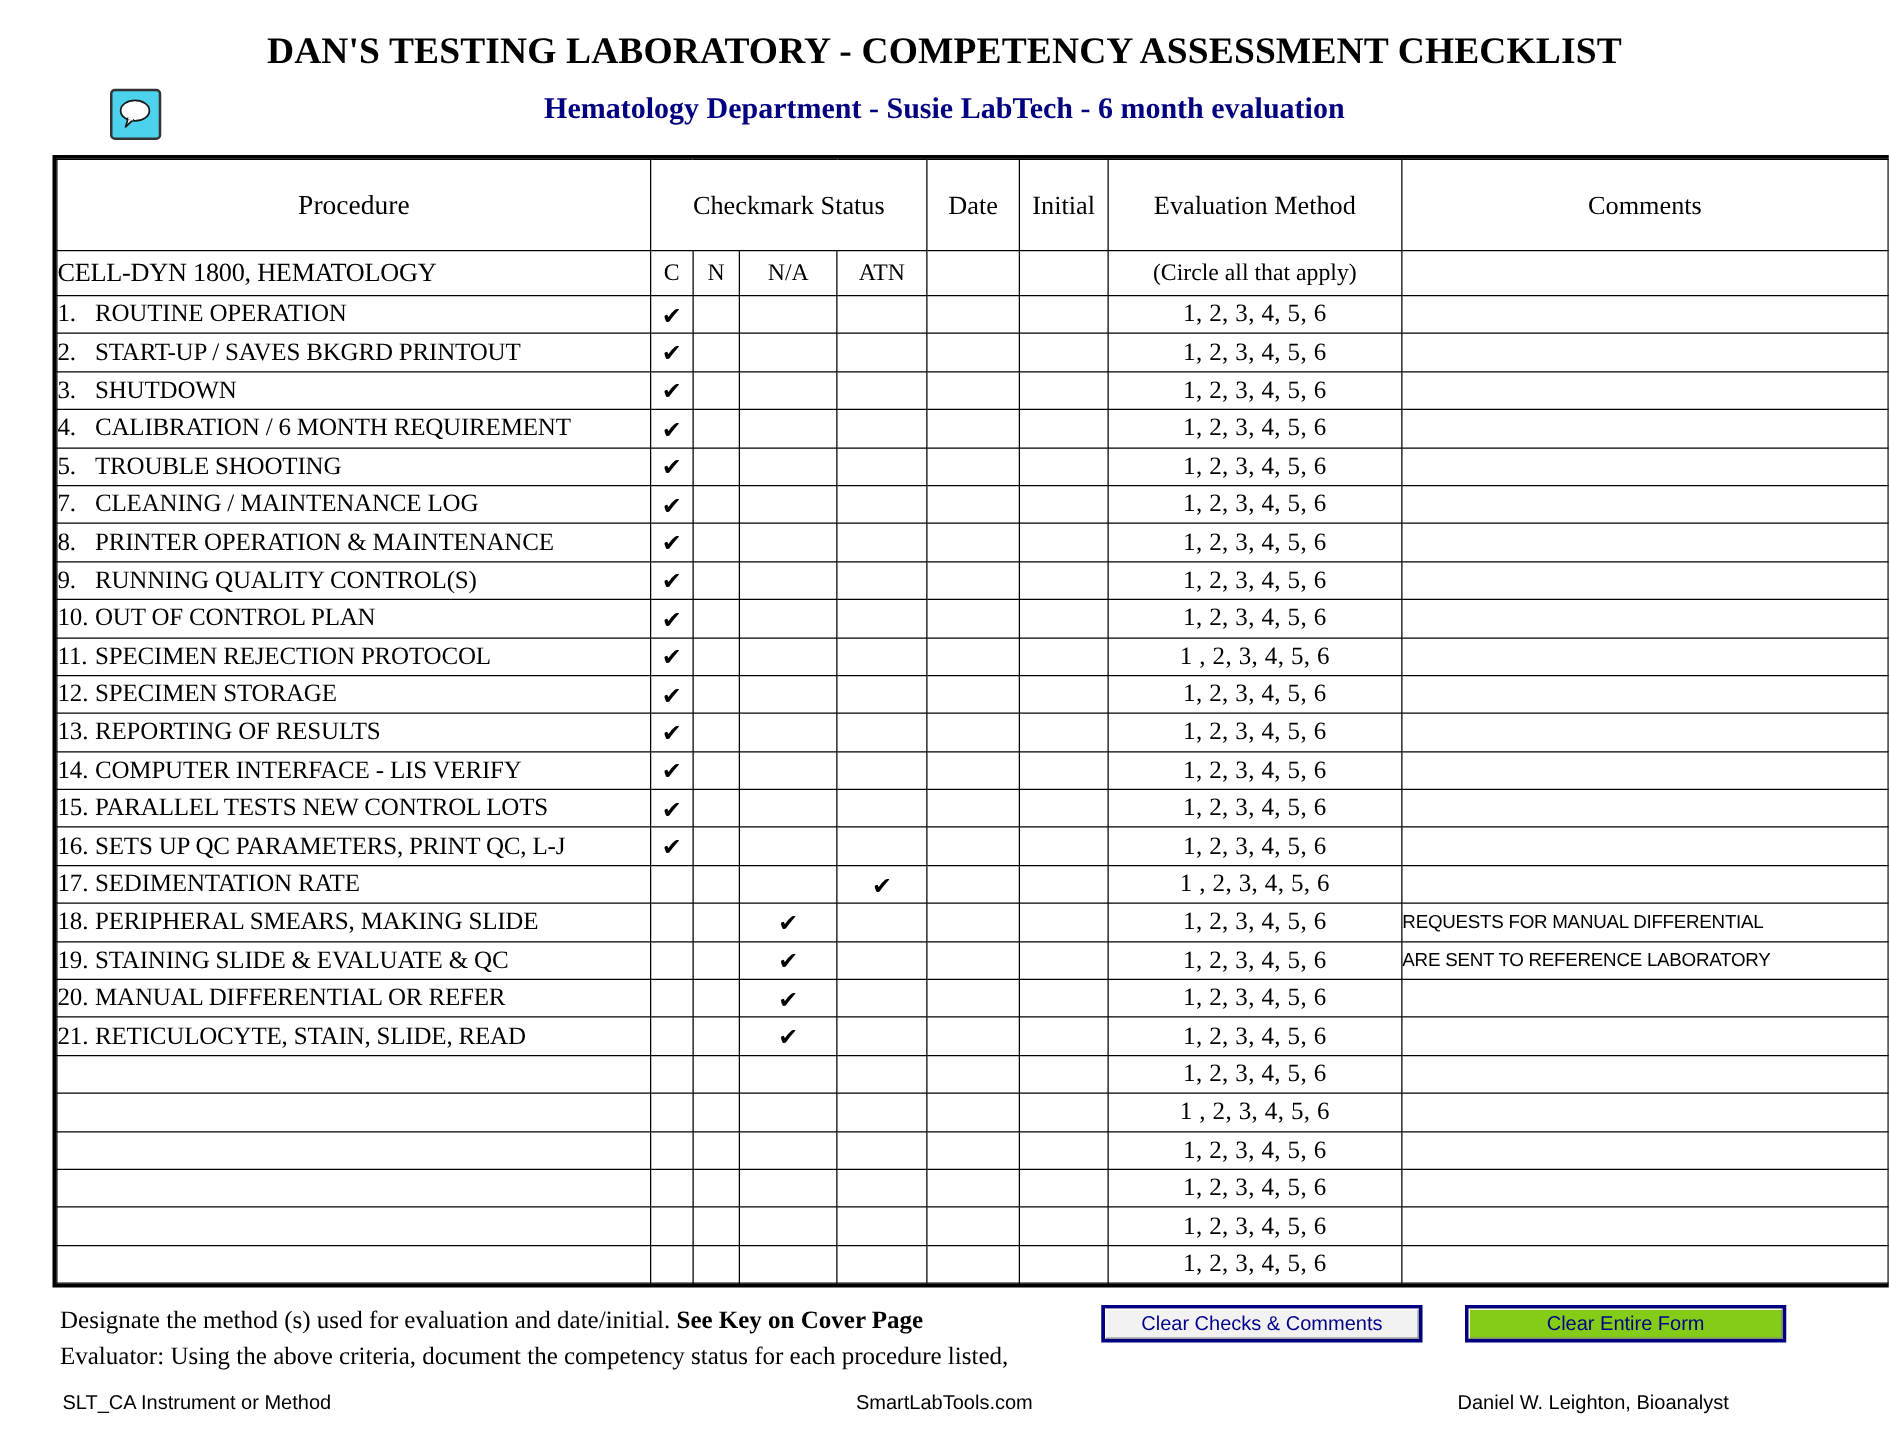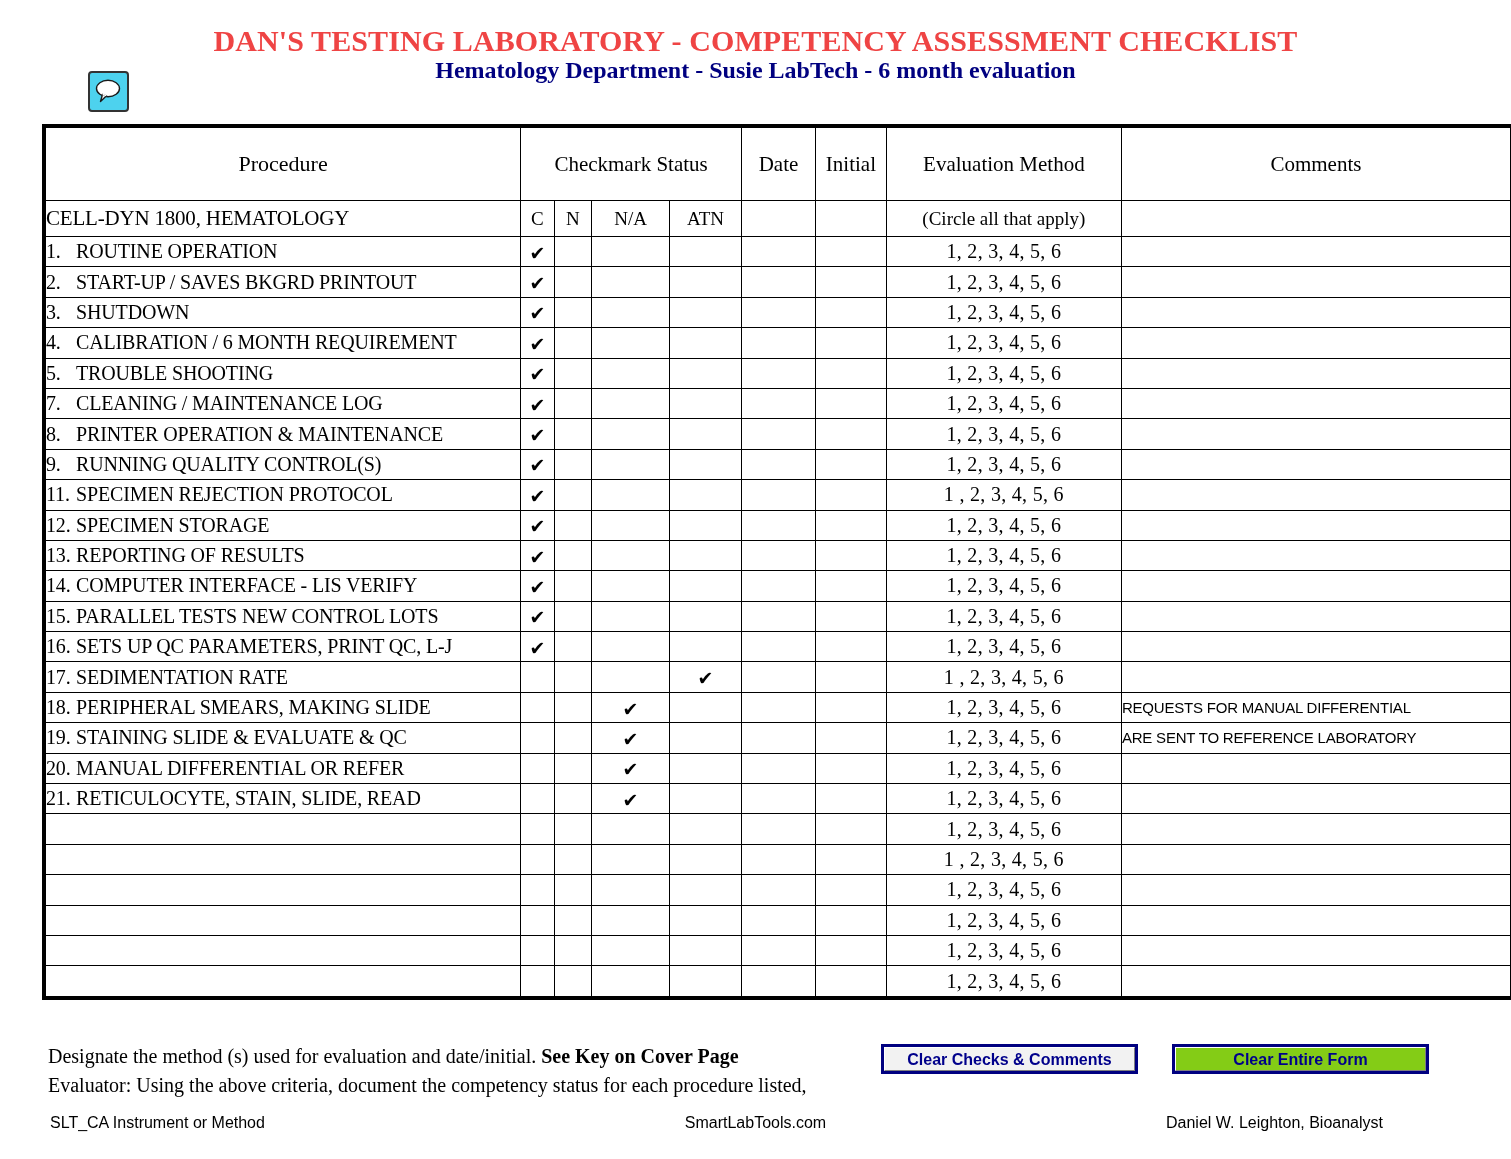--- a/index.html
+++ b/index.html
@@ -18,29 +18,30 @@
 
   
   .header {
     position: relative;
     padding-top: 24px;
   }
   .doc-title {
     text-align: center;
     font-size: 30px;
     font-weight: bold;
-    color: #ef4444;
+    color: #000000;
     letter-spacing: 0.1px;
     line-height: 1.1;
   }
   .doc-subtitle {
     text-align: center;
     font-size: 24px;
     font-weight: bold;
     color: #000080;
+    margin-top: 17px;
     line-height: 1.1;
   }
   .comment-icon {
     position: absolute;
     left: 88px;
     top: 71px;
     width: 41px;
     height: 41px;
     background: #4DD2EE;
     border: 2px solid #333333;
@@ -168,21 +169,21 @@
   }
   .evaluator-note .bold { font-weight: bold; }
 
   .btn {
     position: absolute;
     box-sizing: border-box;
     border: 3px solid #000080;
     text-align: center;
     font-family: "Liberation Sans", sans-serif;
     font-size: 16px;
-    font-weight: bold;
+    font-weight: normal;
     color: #00008B;
     line-height: 24px;
     height: 30px;
     cursor: pointer;
   }
   .btn-inner {
     display: block;
     height: 24px;
     line-height: 24px;
     border-top: 1px solid #ffffff;
@@ -349,20 +350,31 @@
           <td class="check-cell"><span class="tick">✔</span></td>
           <td class="check-cell"></td>
           <td class="check-cell"></td>
           <td class="check-cell"></td>
           <td></td>
           <td></td>
           <td class="eval-cell">1,  2,  3,  4,  5,  6</td>
           <td class="comm-cell"></td>
         </tr>
         <tr class="data-row">
+          <td class="proc-cell"><span class="num">10.</span><span>OUT OF CONTROL PLAN</span></td>
+          <td class="check-cell"><span class="tick">✔</span></td>
+          <td class="check-cell"></td>
+          <td class="check-cell"></td>
+          <td class="check-cell"></td>
+          <td></td>
+          <td></td>
+          <td class="eval-cell">1,  2,  3,  4,  5,  6</td>
+          <td class="comm-cell"></td>
+        </tr>
+        <tr class="data-row">
           <td class="proc-cell"><span class="num">11.</span><span>SPECIMEN REJECTION PROTOCOL</span></td>
           <td class="check-cell"><span class="tick">✔</span></td>
           <td class="check-cell"></td>
           <td class="check-cell"></td>
           <td class="check-cell"></td>
           <td></td>
           <td></td>
           <td class="eval-cell">1 ,  2,  3,  4,  5,  6</td>
           <td class="comm-cell"></td>
         </tr>

